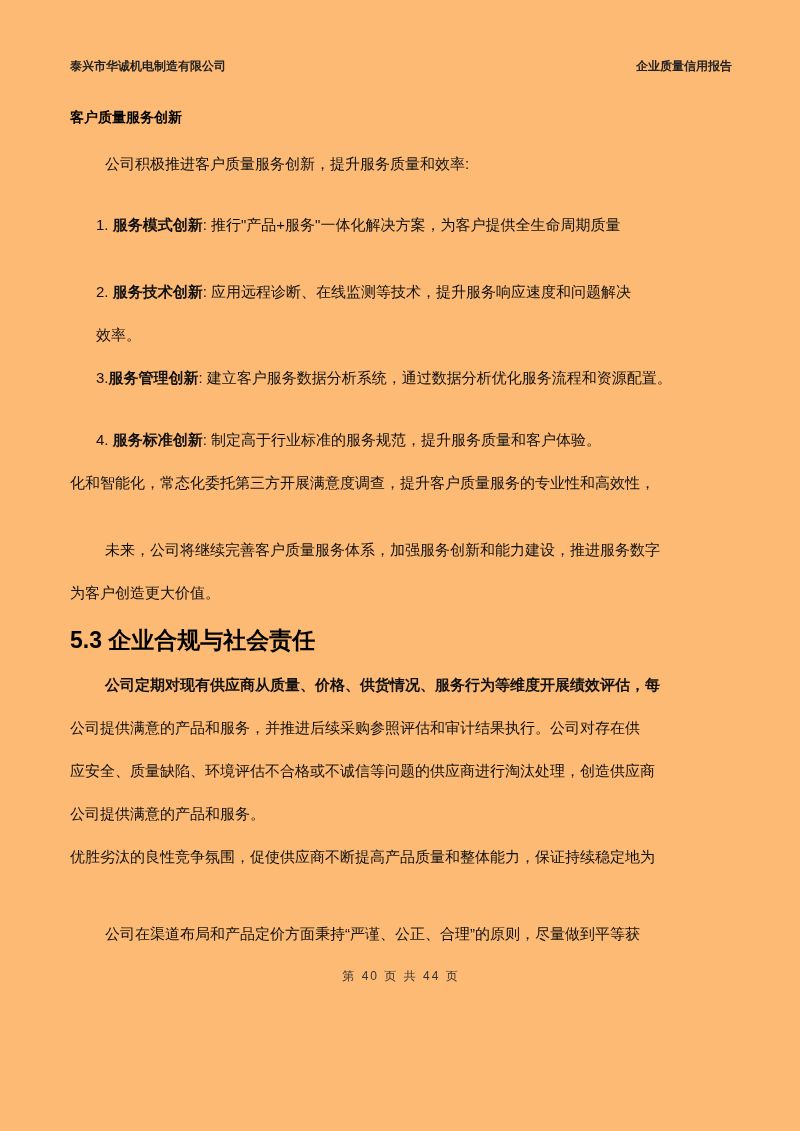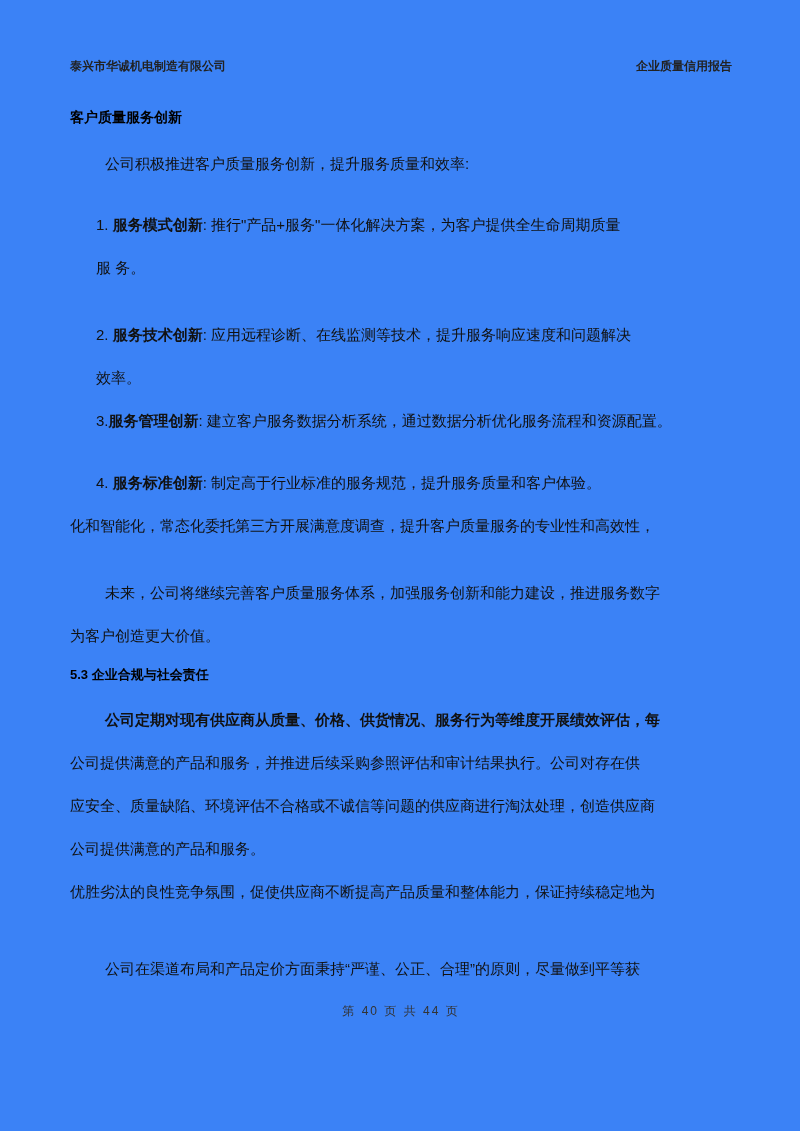--- a/index.html
+++ b/index.html
@@ -6,43 +6,43 @@
   html, body { background: #ffffff; }
   body {
     font-family: "Liberation Sans", "DejaVu Sans", sans-serif;
     color: #111111;
   }
   .page {
     position: relative;
     width: 800px;
     height: 1131px;
     margin: 0 auto;
-    background: #3b82f6;
+    background: #fdba74;
     padding: 58px 68px 0 70px;
     overflow: hidden;
   }
   .pg-header {
     display: flex;
     justify-content: space-between;
     align-items: baseline;
     font-size: 12px;
     font-weight: 700;
     color: #222222;
     line-height: 16px;
   }
   .h-section {
     margin-top: 30px;
     font-size: 14px;
     font-weight: 700;
     line-height: 26px;
     color: #000000;
   }
   .h-number {
-    margin-top: 4px;
-    font-size: 13px;
+    margin-top: 12px;
+    font-size: 23px;
     font-weight: 700;
     line-height: 28px;
     color: #000000;
   }
   .h-sub {
     margin-top: 13px;
     font-size: 17px;
     font-weight: 700;
     line-height: 26px;
     color: #000000;
@@ -87,21 +87,20 @@
   <div class="h-section">客户质量服务创新</div>
 
   <div class="line indent mt-intro">公司积极推进客户质量服务创新，提升服务质量和效率:</div>
 
   <div class="list-block">
 
     <div>
       <div class="line mt-item1">
         <span>1. </span><span class="bold-label">服务模式创新</span><span>: </span><span>推行"产品+服务"一体化解决方案，为客户提供全生命周期质量</span>
       </div>
-      <div class="line">服 务。</div>
     </div>
 
     <div>
       <div class="line mt-item2">
         <span>2. </span><span class="bold-label">服务技术创新</span><span>: </span><span>应用远程诊断、在线监测等技术，提升服务响应速度和问题解决</span>
       </div>
       <div class="line">效率。</div>
     </div>
 
     <div>

